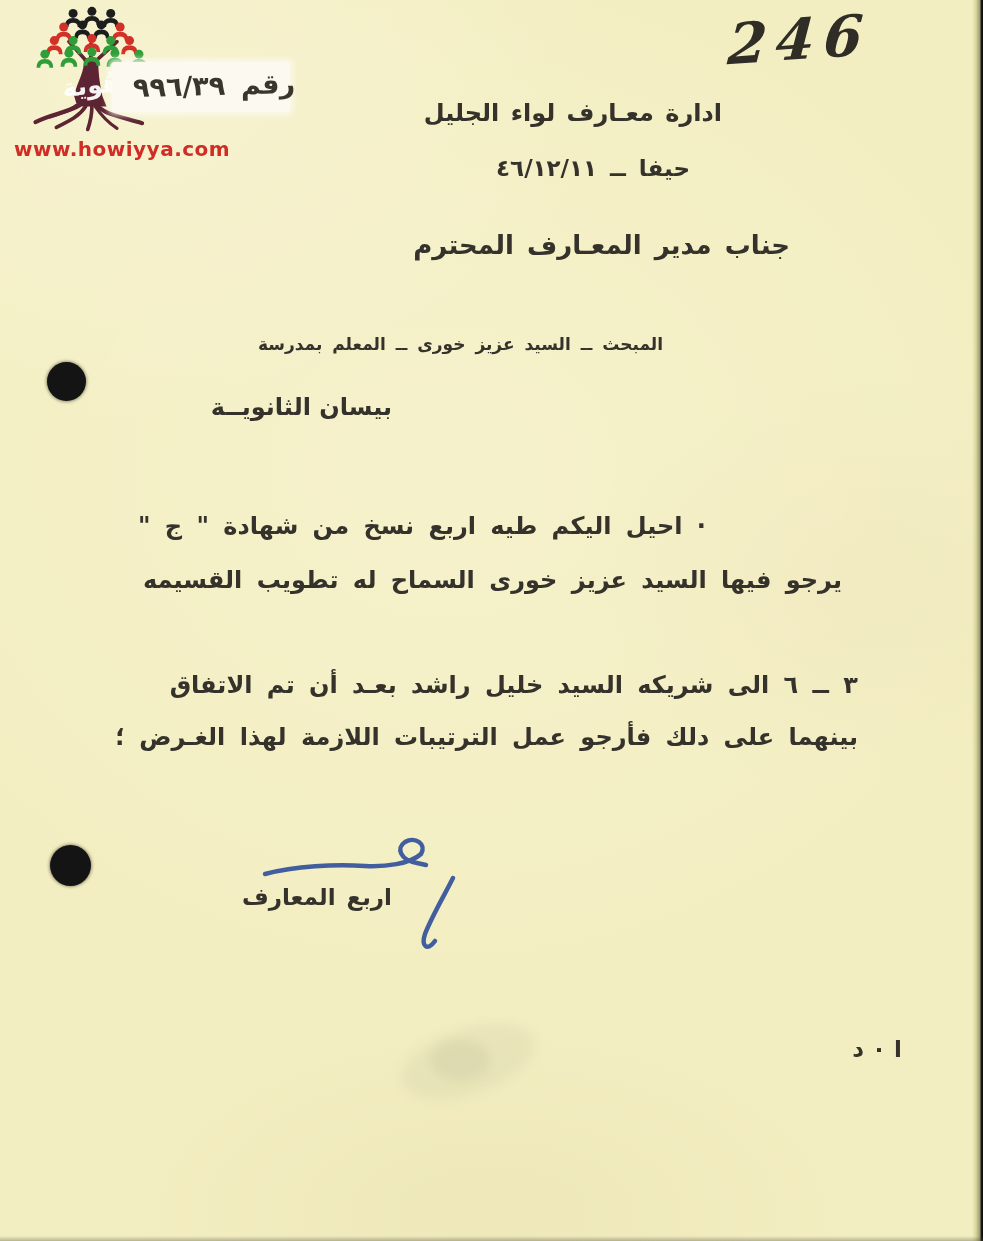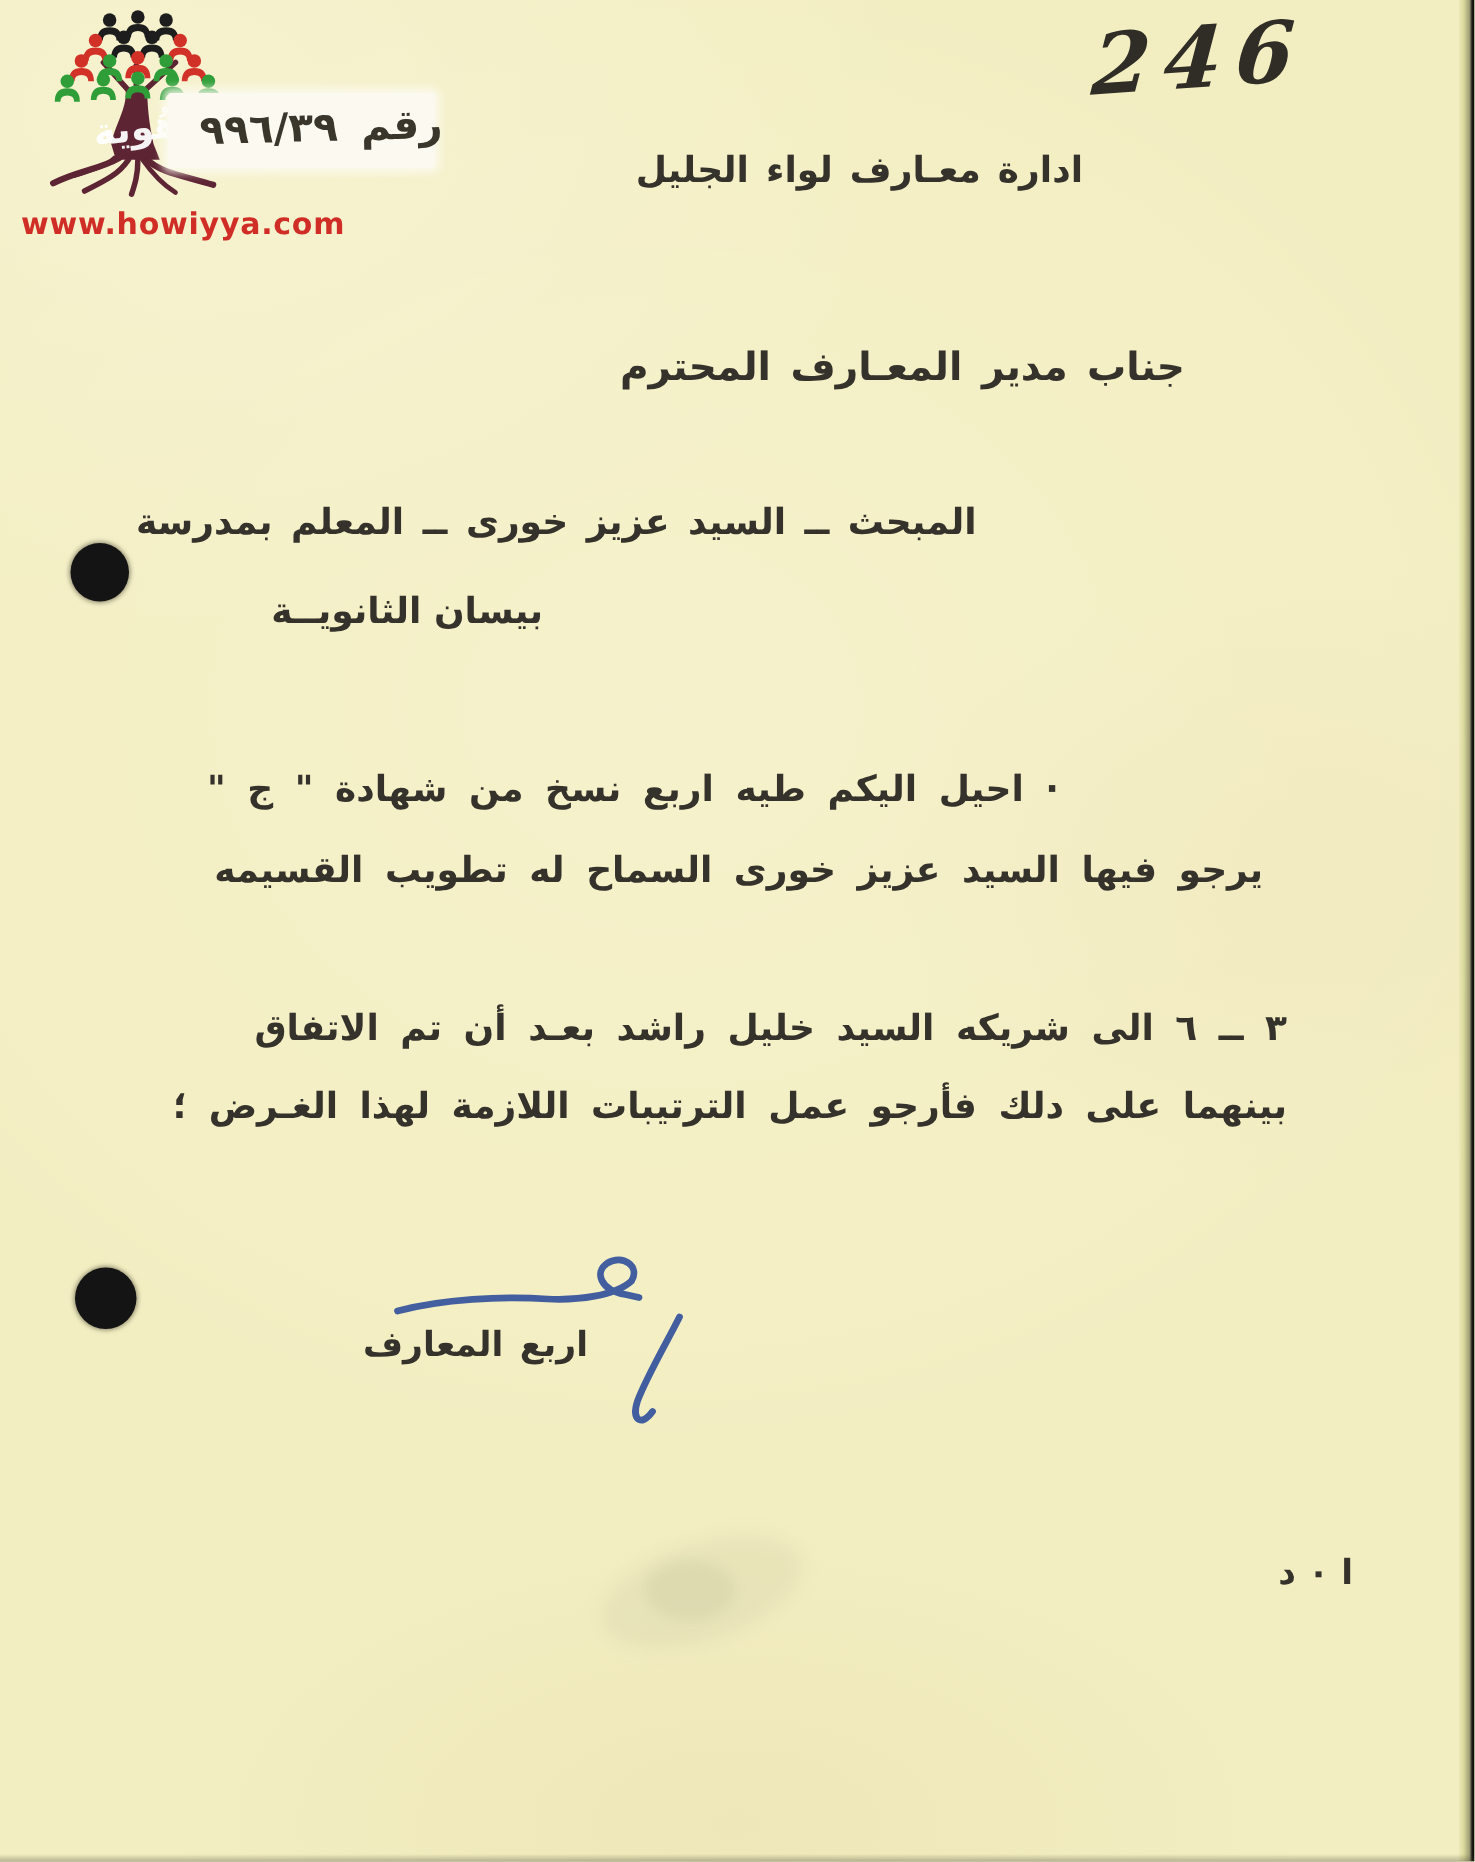--- a/index.html
+++ b/index.html
@@ -16,22 +16,22 @@
   }
   .ar{
     position:absolute;direction:rtl;white-space:nowrap;
     font-family:"DejaVu Sans",sans-serif;font-weight:bold;color:#34322b;
   }
   .typed{letter-spacing:0;}
   .hand{color:#3a362c;}
   .dept{right:261px;top:99px;font-size:24px;word-spacing:3px;}
   .place-date{right:293px;top:155px;font-size:23px;word-spacing:5px;}
   .salutation{right:193px;top:230px;font-size:26px;word-spacing:4px;text-align:center;}
-  .subject1{right:332px;top:334px;font-size:24px;word-spacing:4px;}
-  .subject2{right:621px;top:393px;font-size:24px;}
+  .subject1{right:320px;top:334px;font-size:17px;word-spacing:4px;}
+  .subject2{right:591px;top:393px;font-size:24px;}
   .body-line{font-size:24px;word-spacing:6px;}
   .bl1{right:277px;top:512px;}
   .bl2{right:141px;top:566px;}
   .bl3{right:125px;top:619px;}
   .bl4{right:125px;top:671px;}
   .bl5{right:125px;top:723px;margin-left:20px;}
   .sig-title{right:591px;top:884px;font-size:23px;word-spacing:3px;}
   .initials{right:81px;top:1036px;font-size:23px;}
   .ref-number{right:688px;top:70px;font-size:27px;word-spacing:6px;transform:rotate(-1.5deg);}
   .page-num{
@@ -127,20 +127,21 @@
   </svg>
   <div class="logo-url">www.howiyya.com</div>
 
   <div class="white-patch"></div>
 
   <div class="ar hand ref-number">رقم ٩٩٦/٣٩</div>
 
   <div class="page-num">246</div>
 
   <div class="ar typed dept">ادارة معـارف لواء الجليل</div>
+  <div class="ar typed place-date">حيفا ــ ٤٦/١٢/١١</div>
 
   <div class="ar typed salutation">جناب مدير المعـارف المحترم</div>
 
   <div class="ar typed subject1">المبحث ــ السيد عزيز خورى ــ المعلم بمدرسة</div>
   <div class="ar typed subject2">بيسان الثانويــة</div>
 
   <div class="ar typed body-line bl2">يرجو فيها السيد عزيز خورى السماح له  تطويب القسيمه</div>
   <div class="ar typed body-line bl1">· احيل اليكم طيه اربع نسخ من شهادة " ج "</div>
   <div class="ar typed body-line bl4">٣ ــ ٦  الى شريكه السيد خليل راشد بعـد أن تم الاتفاق</div>
   <div class="ar typed body-line bl5">بينهما على دلك فأرجو عمل الترتيبات اللازمة لهذا الغـرض ؛</div>

